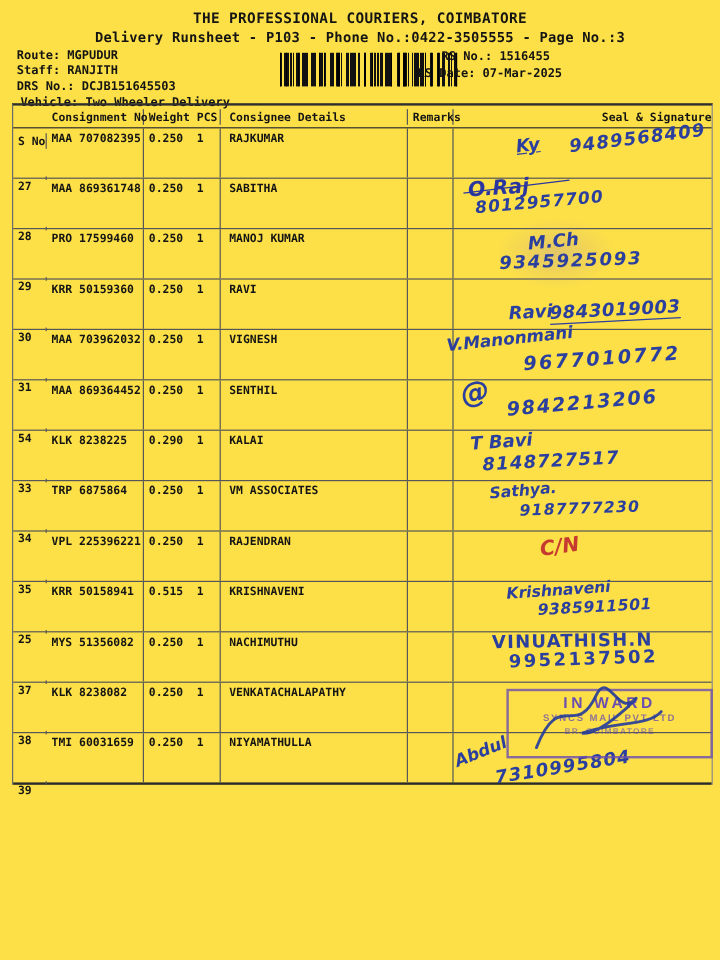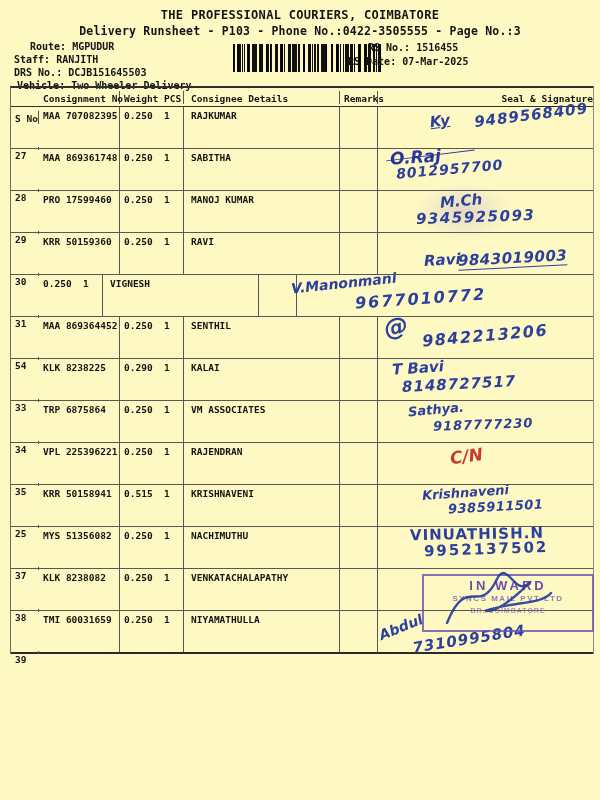--- a/index.html
+++ b/index.html
@@ -1,25 +1,25 @@
 <!DOCTYPE html>
 <html><head>
 <meta charset="utf-8">
 <style>
   html,body{margin:0;padding:0;background:#e8e8e8;}
-  .page{position:relative;width:600px;height:800px;background:#fef9c3;margin:0 auto;
+  .page{position:relative;width:600px;height:800px;background:#fde047;margin:0 auto;
         font-family:"DejaVu Sans Mono", monospace;color:#141414;overflow:hidden;}
 
   
   .doc-title{position:absolute;top:8px;left:0;right:0;text-align:center;
              font-weight:bold;font-size:12px;letter-spacing:.3px;}
   .doc-subtitle{position:absolute;top:24px;left:0;right:0;text-align:center;
              font-weight:bold;font-size:11.5px;letter-spacing:.2px;}
   .meta-line{position:absolute;font-size:10px;font-weight:bold;white-space:nowrap;}
-  .ml0{left:14px;top:41px;margin-left:16px;}
+  .ml0{left:14px;top:41px;}
   .ml1{left:14px;top:54px;}
   .ml2{left:14px;top:67px;}
   .ml3{left:17px;top:80px;}
   .mr0{left:368px;top:42px;}
   .mr1{left:348px;top:56px;}
   .meta-line .lbl{margin-right:6px;}
 
   .barcode{position:absolute;left:233px;top:44px;width:148px;height:28px;
     background:
       repeating-linear-gradient(90deg,#111 0 2px,transparent 2px 5px,#111 5px 8px,transparent 8px 9px,#111 9px 10px,transparent 10px 14px),
@@ -176,20 +176,21 @@
       <div class="td c5">RAVI</div>
       <div class="td c6"></div>
       <div class="td c7 sigcell">
         <span class="hw r3n">Ravi</span>
         <span class="hw r3p">9843019003</span>
       </div>
     </div>
 
     <div class="tr">
       <div class="td c1">31</div>
+      <div class="td c2">MAA 703962032</div>
       <div class="td c3">0.250</div>
       <div class="td c4">1</div>
       <div class="td c5">VIGNESH</div>
       <div class="td c6"></div>
       <div class="td c7 sigcell">
         <span class="hw r4n">V.Manonmani</span>
         <span class="hw r4p">9677010772</span>
       </div>
     </div>
 

